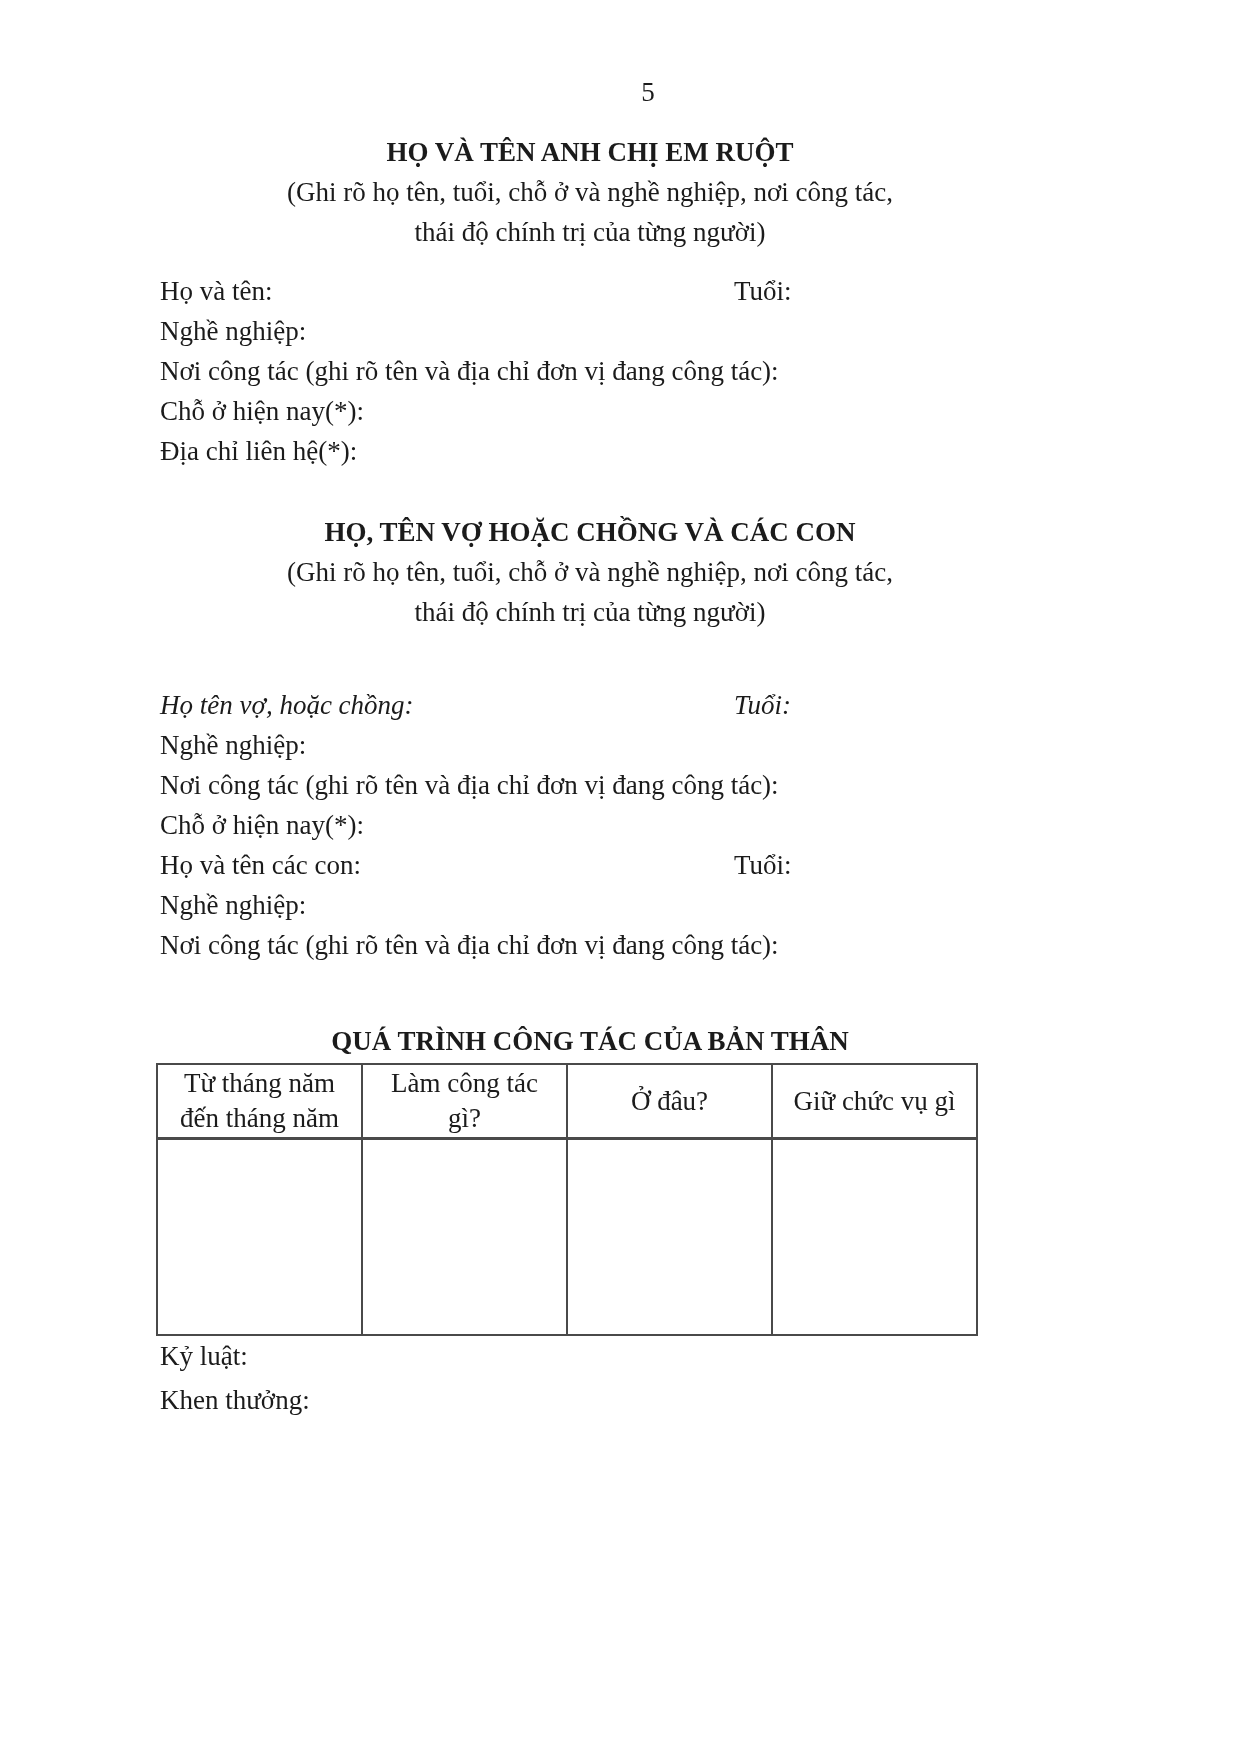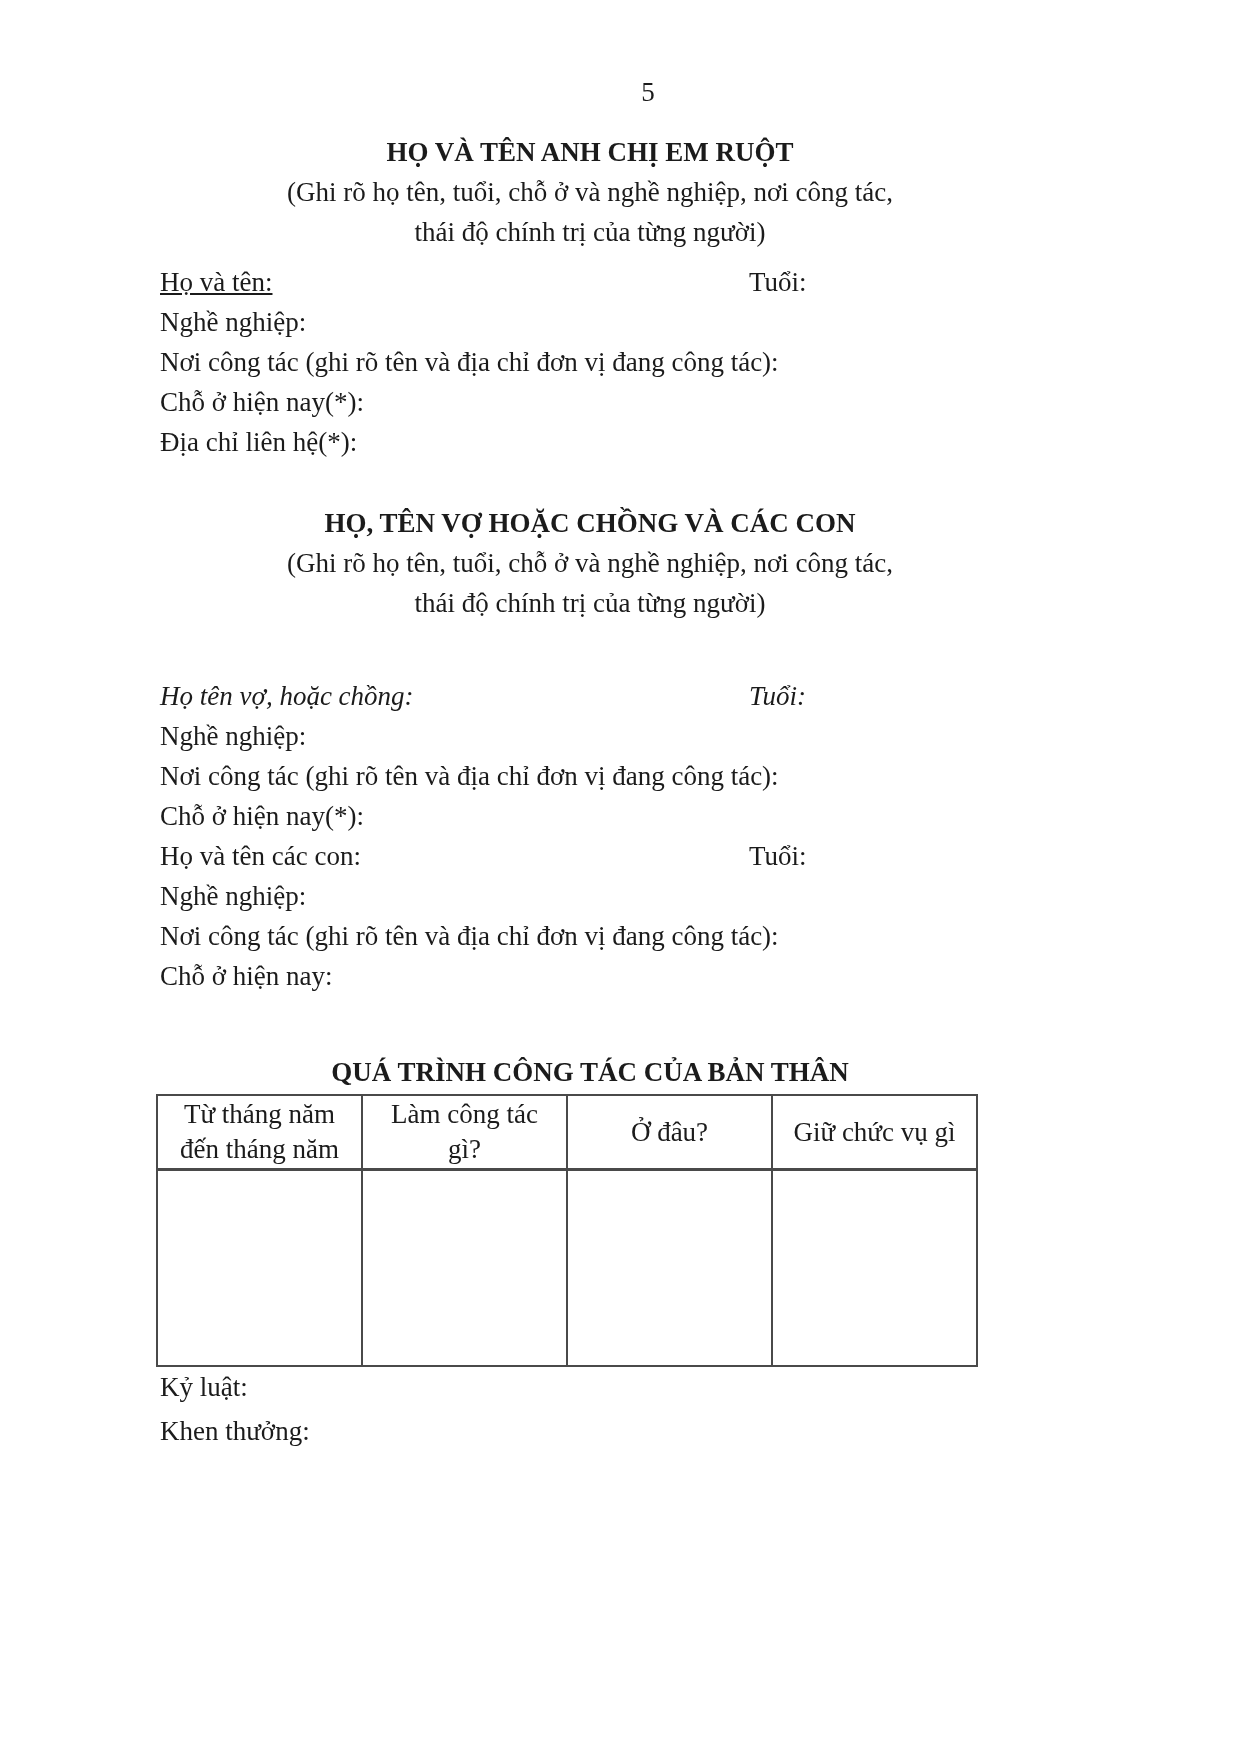--- a/index.html
+++ b/index.html
@@ -26,25 +26,25 @@
   }
   .centered {
     width: 860px;
     text-align: center;
   }
   .bold   { font-weight: bold; }
   .italic { }
   .line   { position: relative; width: 940px; }
   .age {
     position: absolute;
-    left: 589px;
+    left: 574px;
     top: 0;
   }
   .mt-h1     { margin-top: 20px; }
-  .mt-row1   { margin-top: 10px; text-decoration: underline; }
+  .mt-row1   { margin-top: 19px; }
   .mt-h2     { margin-top: 41px; }
   .mt-spouse { margin-top: 53px; font-style: italic; }
   .mt-h3     { margin-top: 56px; }
   .mt-h4     { margin-top: 38px; }
   .mt-kt     { margin-top: 4px; }
   table.work-table {
     border-collapse: collapse;
     table-layout: fixed;
     width: 822px;
     margin: 2px 0 0 -4px;
@@ -97,21 +97,20 @@
   <div class="line">Nghề nghiệp:</div>
   <div class="line">Nơi công tác (ghi rõ tên và địa chỉ đơn vị đang công tác):</div>
   <div class="line">Chỗ ở hiện nay(*):</div>
 
   <div class="line">
     <span>Họ và tên các con:</span>
     <span class="age">Tuổi:</span>
   </div>
   <div class="line">Nghề nghiệp:</div>
   <div class="line">Nơi công tác (ghi rõ tên và địa chỉ đơn vị đang công tác):</div>
-  <div class="line">Chỗ ở hiện nay:</div>
 
   <div class="centered bold mt-h3">QUÁ TRÌNH CÔNG TÁC CỦA BẢN THÂN</div>
 
   <table class="work-table">
     <thead>
       <tr>
         <th>Từ tháng năm đến tháng năm</th>
         <th>Làm công tác gì?</th>
         <th>Ở đâu?</th>
         <th>Giữ chức vụ gì</th>

